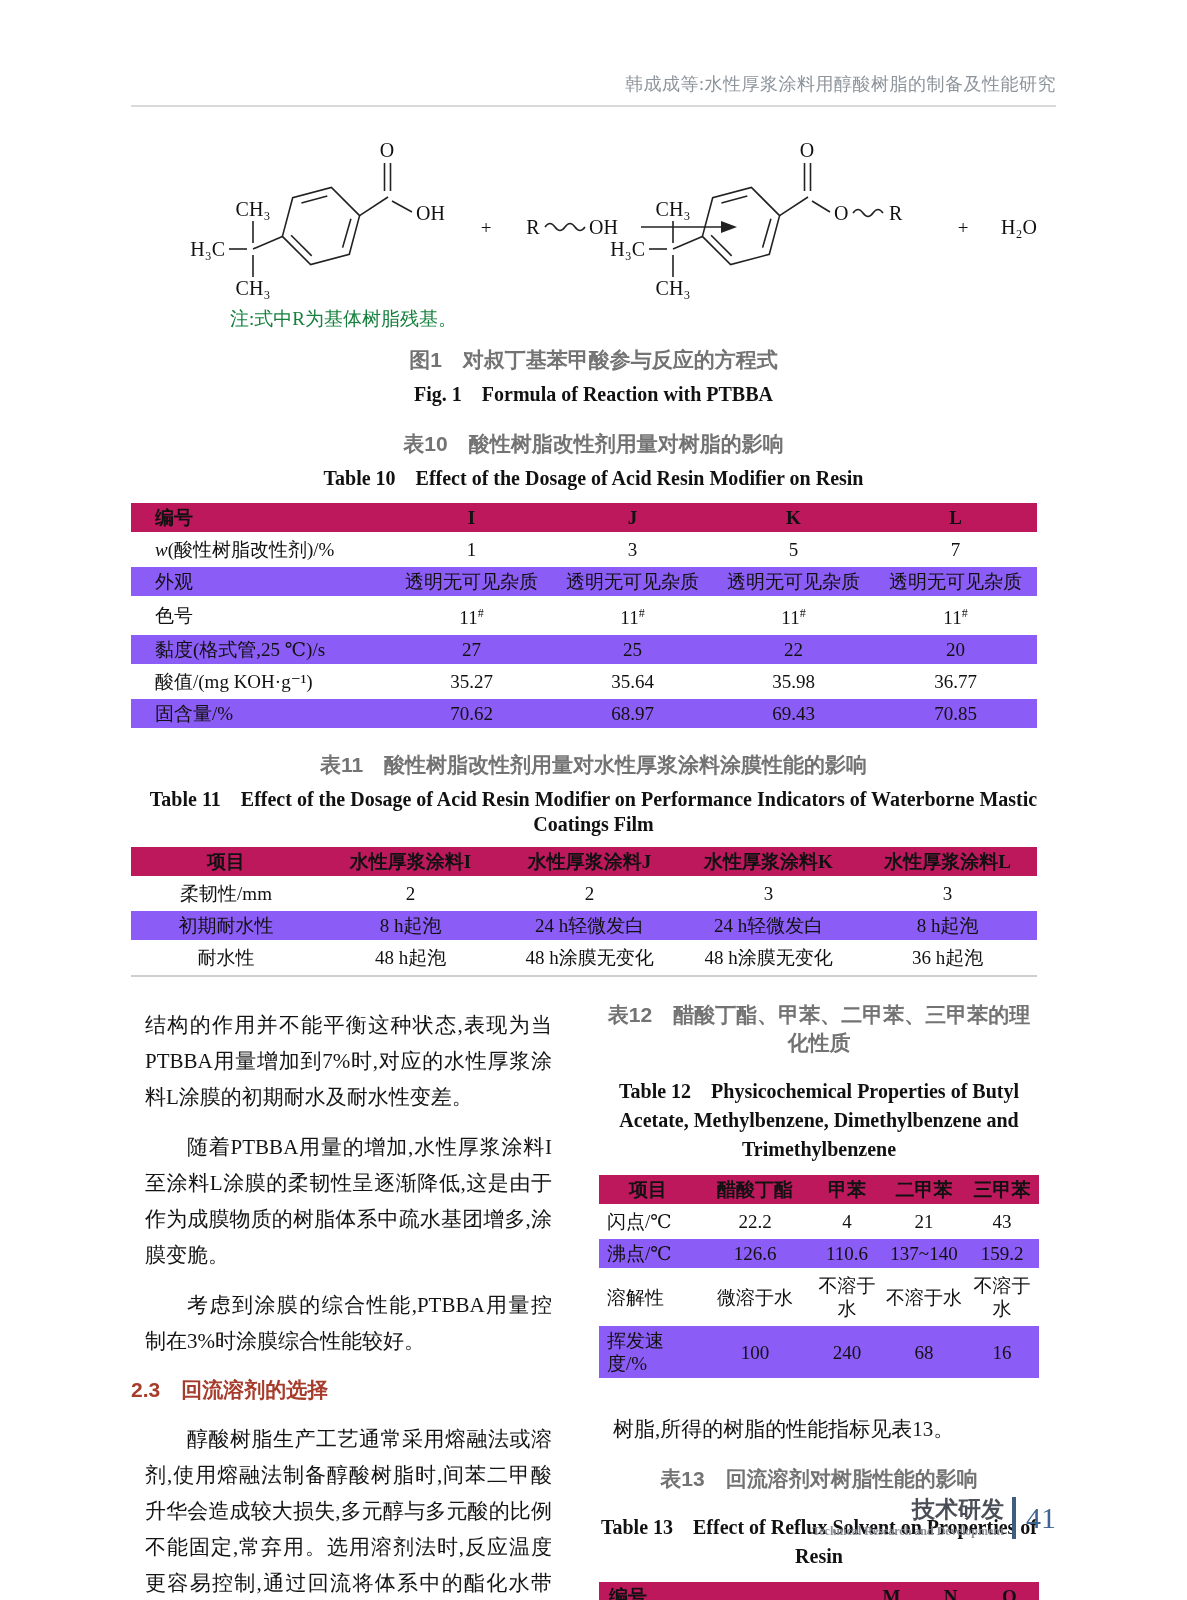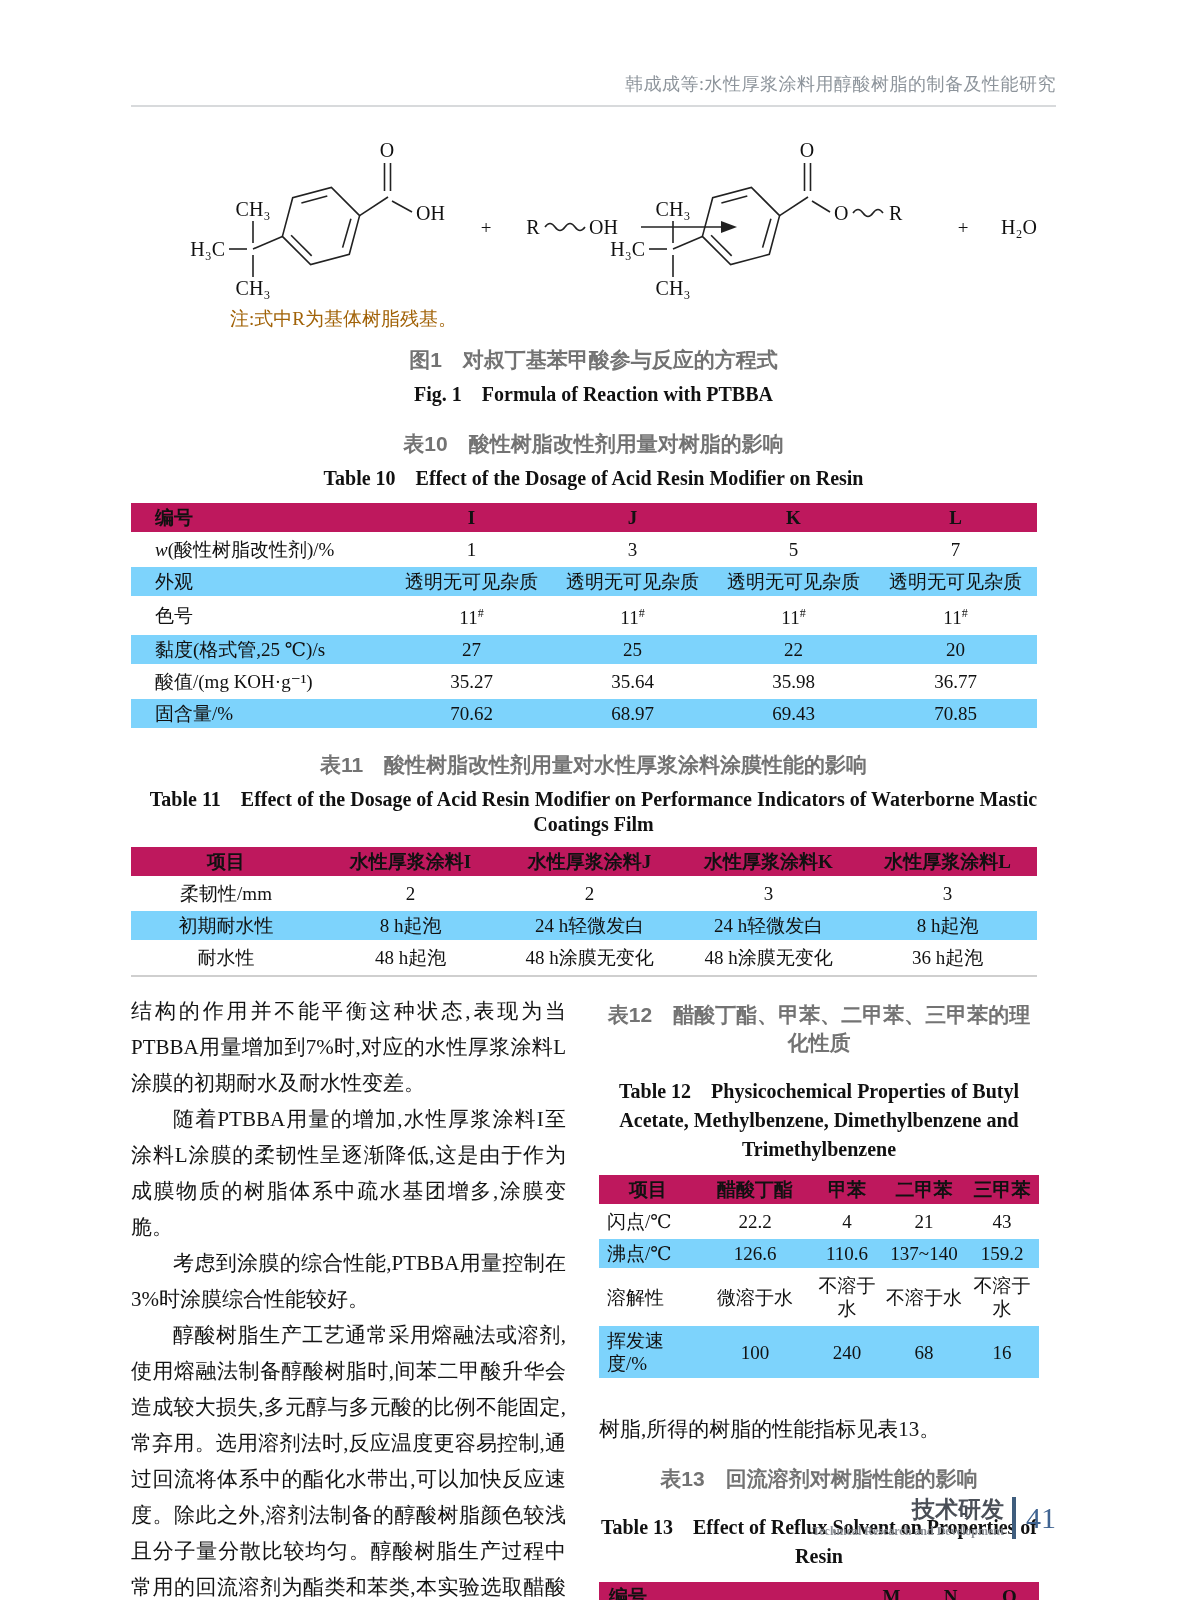--- a/index.html
+++ b/index.html
@@ -24,21 +24,21 @@
   }
 
   
   .scheme{margin:14px 0 0 10px;}
   .scheme svg{display:block;}
   .scheme text{font-family:"Liberation Serif","DejaVu Serif",serif;font-size:20px;fill:#111;}
   .scheme .op{font-size:19px;}
   .bond{stroke:#222;stroke-width:1.6;fill:none;}
   .note{
     margin:0 0 0 99px;
-    font-size:19px;color:#a16207;
+    font-size:19px;color:#15803d;
     font-family:"Liberation Serif","DejaVu Serif",serif;
   }
 
   
   .cap-cn{
     margin-top:14px;text-align:center;
     font-family:"Liberation Sans","DejaVu Sans",sans-serif;
     font-weight:bold;font-size:21px;color:#737373;
   }
   .cap-en{
@@ -48,38 +48,38 @@
 
   
   table{border-collapse:separate;border-spacing:0 3px;table-layout:fixed;}
   td{
     font-size:19px;line-height:23px;
     padding:3px 2px;text-align:center;
     vertical-align:middle;color:#111;
     overflow:hidden;
   }
   tr.hd td{background:#be185d;font-weight:bold;}
-  tr.lt td{background:#7dd3fc;}
+  tr.lt td{background:#8b5cf6;}
   tr.wh td{background:#ffffff;}
   sup{font-size:12px;}
   .t-full{width:906px;margin-top:8px;}
   .t10 td:first-child,.t13 td:first-child{text-align:left;padding-left:24px;}
   .t12 td:first-child{text-align:left;padding-left:8px;}
   .t12 tr:first-child td:first-child{text-align:center;padding-left:0;}
   .t13 td:first-child{padding-left:10px;}
   .t-half{width:440px;margin-top:8px;}
   .t11{border-bottom:2px solid #cfcfcf;}
   .t13 tr:nth-child(2) td{line-height:21px;}
 
   
   .cols{display:flex;margin-top:16px;}
   .colL{width:435px;margin-right:33px;flex:none;}
   .colR{width:440px;flex:none;}
   .colL p,.colR p{
-    margin:0;font-size:21px;line-height:36px;
+    margin:14px;font-size:21px;line-height:36px;
     text-align:justify;color:#141414;
   }
   .colL p.ind{text-indent:2em;}
   .colL h3{
     margin:2px 0 2px 0;
     font-family:"Liberation Sans","DejaVu Sans",sans-serif;
     font-size:21px;line-height:34px;
     color:#a63c2b;font-weight:bold;
   }
   .colR .cap-cn{margin-top:8px;}
@@ -277,20 +277,21 @@
             <td>36 h起泡</td>
           </tr>
         </tbody>
     </table>
 
     <div class="cols">
       <div class="colL">
           <p>结构的作用并不能平衡这种状态,表现为当PTBBA用量增加到7%时,对应的水性厚浆涂料L涂膜的初期耐水及耐水性变差。</p>
           <p class="ind">随着PTBBA用量的增加,水性厚浆涂料I至涂料L涂膜的柔韧性呈逐渐降低,这是由于作为成膜物质的树脂体系中疏水基团增多,涂膜变脆。</p>
           <p class="ind">考虑到涂膜的综合性能,PTBBA用量控制在3%时涂膜综合性能较好。</p>
+          <h3>2.3　回流溶剂的选择</h3>
           <p class="ind">醇酸树脂生产工艺通常采用熔融法或溶剂,使用熔融法制备醇酸树脂时,间苯二甲酸升华会造成较大损失,多元醇与多元酸的比例不能固定,常弃用。选用溶剂法时,反应温度更容易控制,通过回流将体系中的酯化水带出,可以加快反应速度。除此之外,溶剂法制备的醇酸树脂颜色较浅且分子量分散比较均匀。醇酸树脂生产过程中常用的回流溶剂为酯类和苯类,本实验选取醋酸丁酯、甲苯、二甲苯、三甲苯进行对比实验,4种回流溶剂的理化性质见表12。</p>
         </div>
 
       <div class="colR">
         <div class="cap-cn">表12　醋酸丁酯、甲苯、二甲苯、三甲苯的理化性质</div>
         <div class="cap-en">Table 12　Physicochemical Properties of Butyl Acetate, Methylbenzene, Dimethylbenzene and Trimethylbenzene</div>
         <table class="t-half t12">
           <colgroup>
               <col style="width:100px">
               <col style="width:112px">

